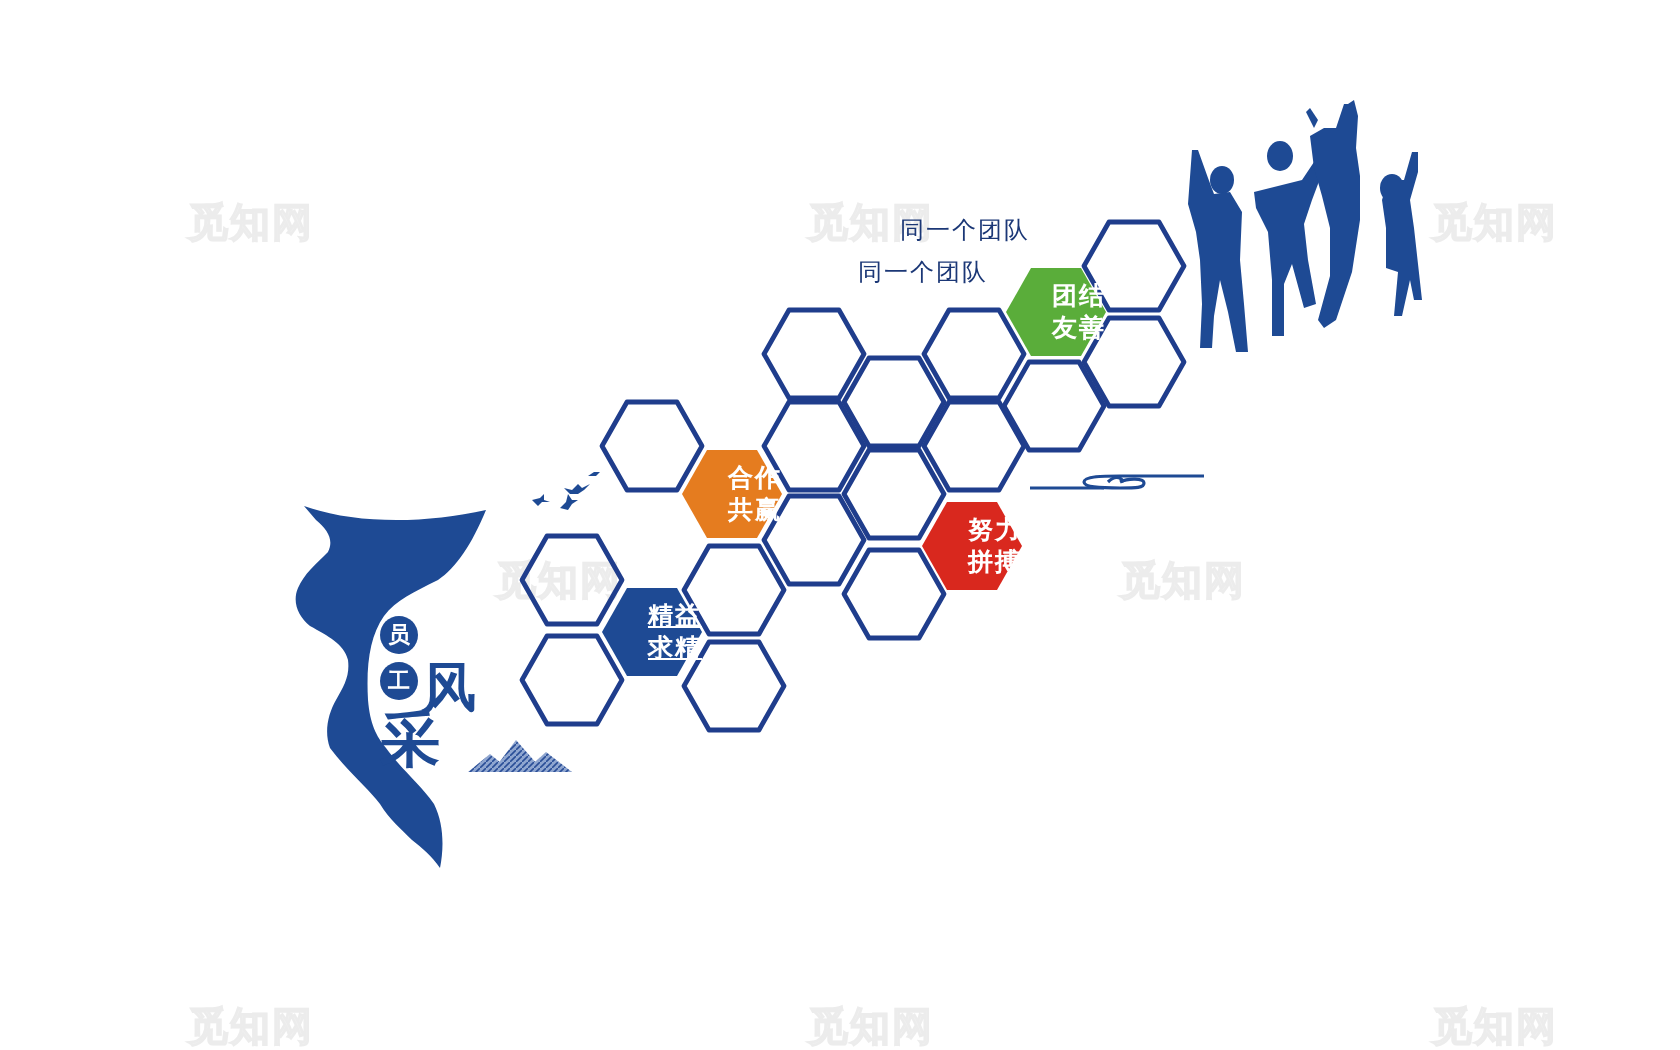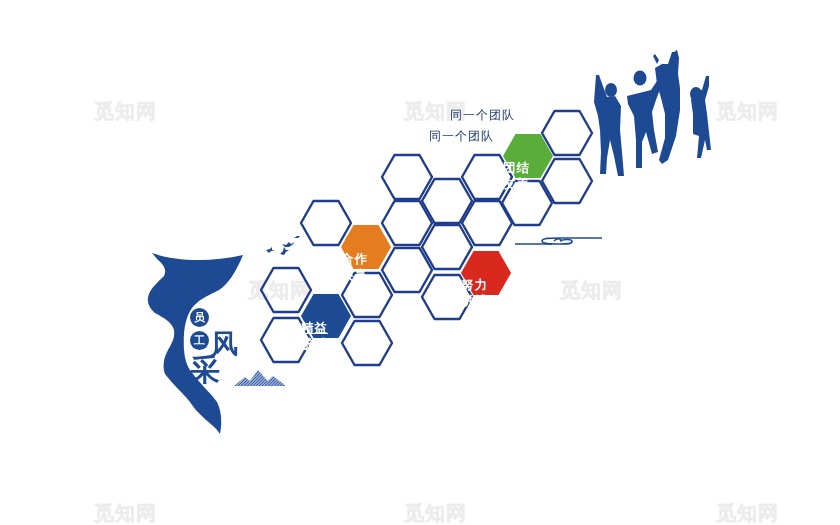--- a/index.html
+++ b/index.html
@@ -1,20 +1,20 @@
 <!DOCTYPE html>
 <html><head>
 <meta charset="utf-8">
 <style>
   html, body { margin: 0; padding: 0; background: #ffffff; }
   body { width: 840px; height: 525px; position: relative; overflow: hidden; font-family: "DejaVu Sans", sans-serif; }
   .stage { position: absolute; left: 12px; top: 0; width: 840px; height: 525px; }
   .watermark { position: absolute; font-size: 20px; font-weight: bold; color: #f3f3f3; letter-spacing: 1px; -webkit-text-stroke: 0.6px #ececec; user-select: none; }
   .slogan { position: absolute; font-size: 12px; font-weight: normal; color: #1b3776; letter-spacing: 1px; white-space: nowrap; }
-  .hex-label { position: absolute; width: 50px; text-align: left; color: #ffffff; font-size: 12.5px; font-weight: bold; line-height: 16px; letter-spacing: 1px; margin-top: 20px; }
+  .hex-label { position: absolute; width: 50px; text-align: right; color: #ffffff; font-size: 12.5px; font-weight: bold; line-height: 16px; letter-spacing: 1px; }
   .title-char { position: absolute; color: #1e4a94; font-family: "DejaVu Serif", serif; font-weight: bold; }
   .circle-char { position: absolute; width: 19px; height: 19px; border-radius: 50%; background: #1e4a94; color: #fff; font-size: 11px; font-weight: bold; text-align: center; line-height: 19px; }
 </style>
 </head>
 <body>
 
 <div class="stage">
 
   <div class="watermark" style="left:82px;top:98px;">觅知网</div>
   <div class="watermark" style="left:392px;top:98px;">觅知网</div>

